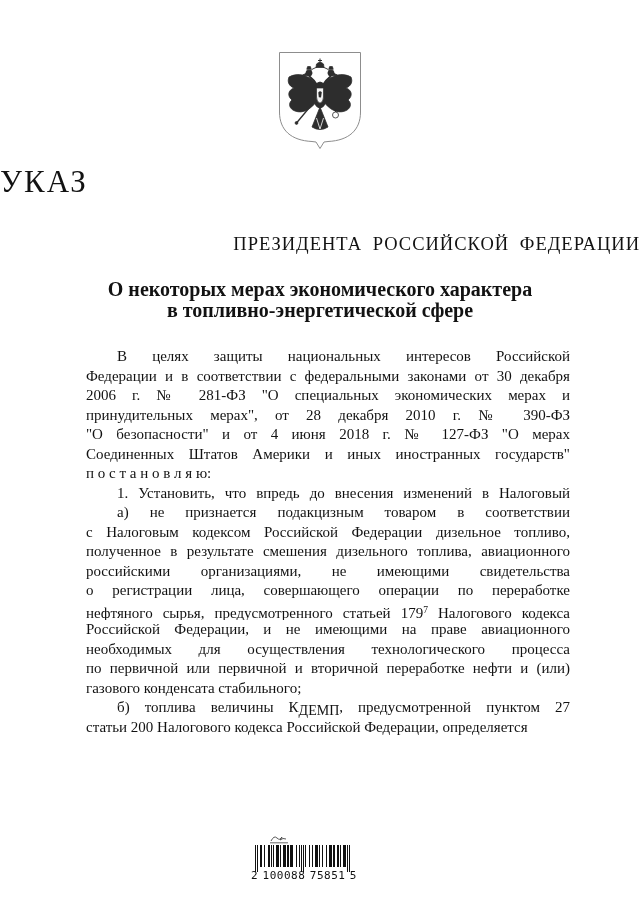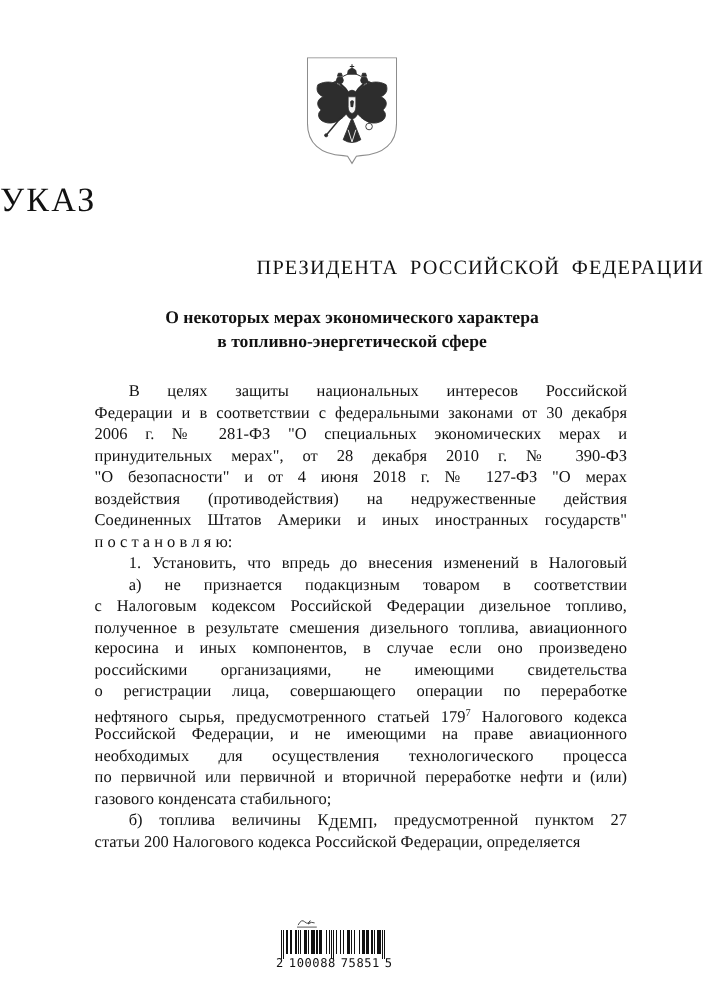--- a/index.html
+++ b/index.html
@@ -15,21 +15,21 @@
   .title{
     position:absolute;top:166px;left:0;width:640px;text-align:left;
     font-size:31px;line-height:32px;letter-spacing:2px;font-weight:400;
   }
   .subtitle{
     position:absolute;top:212px;left:0;width:640px;text-align:right;
     font-size:18.5px;line-height:20px;letter-spacing:1px;word-spacing:5px;margin-top:22px;
   }
   .doc-heading{
     position:absolute;top:279px;left:0;width:640px;text-align:center;
-    font-weight:bold;font-size:16px;line-height:21px;
+    font-weight:bold;font-size:20px;line-height:21px;
   }
 
   .body-text{
     position:absolute;left:62px;top:347px;width:484px;
     font-size:15px;
     margin-left:24px;
   }
   .line{
     line-height:19.5px;height:19.5px;overflow:hidden;
     text-align:justify;text-align-last:justify;text-justify:inter-word;
@@ -99,28 +99,26 @@
     <div>О некоторых мерах экономического характера</div>
     <div>в топливно-энергетической сфере</div>
   </div>
 
   <div class="body-text">
       <div class="line first"><span>В целях защиты национальных интересов Российской</span></div>
       <div class="line"><span>Федерации и в соответствии с федеральными законами от 30 декабря</span></div>
       <div class="line"><span>2006 г. № 281-ФЗ "О специальных экономических мерах и</span></div>
       <div class="line"><span>принудительных мерах", от 28 декабря 2010 г. № 390-ФЗ</span></div>
       <div class="line"><span>"О безопасности" и от 4 июня 2018 г. № 127-ФЗ "О мерах</span></div>
-      <div class="line"><span>воздействия (противодействия) на недружественные действия</span></div>
       <div class="line"><span>Соединенных Штатов Америки и иных иностранных государств"</span></div>
       <div class="line last"><span>п о с т а н о в л я ю:</span></div>
       <div class="line first"><span>1. Установить, что впредь до внесения изменений в Налоговый</span></div>
       <div class="line first"><span>а) не признается подакцизным товаром в соответствии</span></div>
       <div class="line"><span>с Налоговым кодексом Российской Федерации дизельное топливо,</span></div>
       <div class="line"><span>полученное в результате смешения дизельного топлива, авиационного</span></div>
-      <div class="line"><span>керосина и иных компонентов, в случае если оно произведено</span></div>
       <div class="line"><span>российскими организациями, не имеющими свидетельства</span></div>
       <div class="line"><span>о регистрации лица, совершающего операции по переработке</span></div>
       <div class="line"><span>нефтяного сырья, предусмотренного статьей 179</span><span class="sup">7</span><span> Налогового кодекса</span></div>
       <div class="line"><span>Российской Федерации, и не имеющими на праве авиационного</span></div>
       <div class="line"><span>необходимых для осуществления технологического процесса</span></div>
       <div class="line"><span>по первичной или первичной и вторичной переработке нефти и (или)</span></div>
       <div class="line last"><span>газового конденсата стабильного;</span></div>
       <div class="line first"><span>б) топлива величины К</span><span class="sub">ДЕМП</span><span>, предусмотренной пунктом 27</span></div>
       <div class="line last"><span>статьи 200 Налогового кодекса Российской Федерации, определяется</span></div>
     </div>

